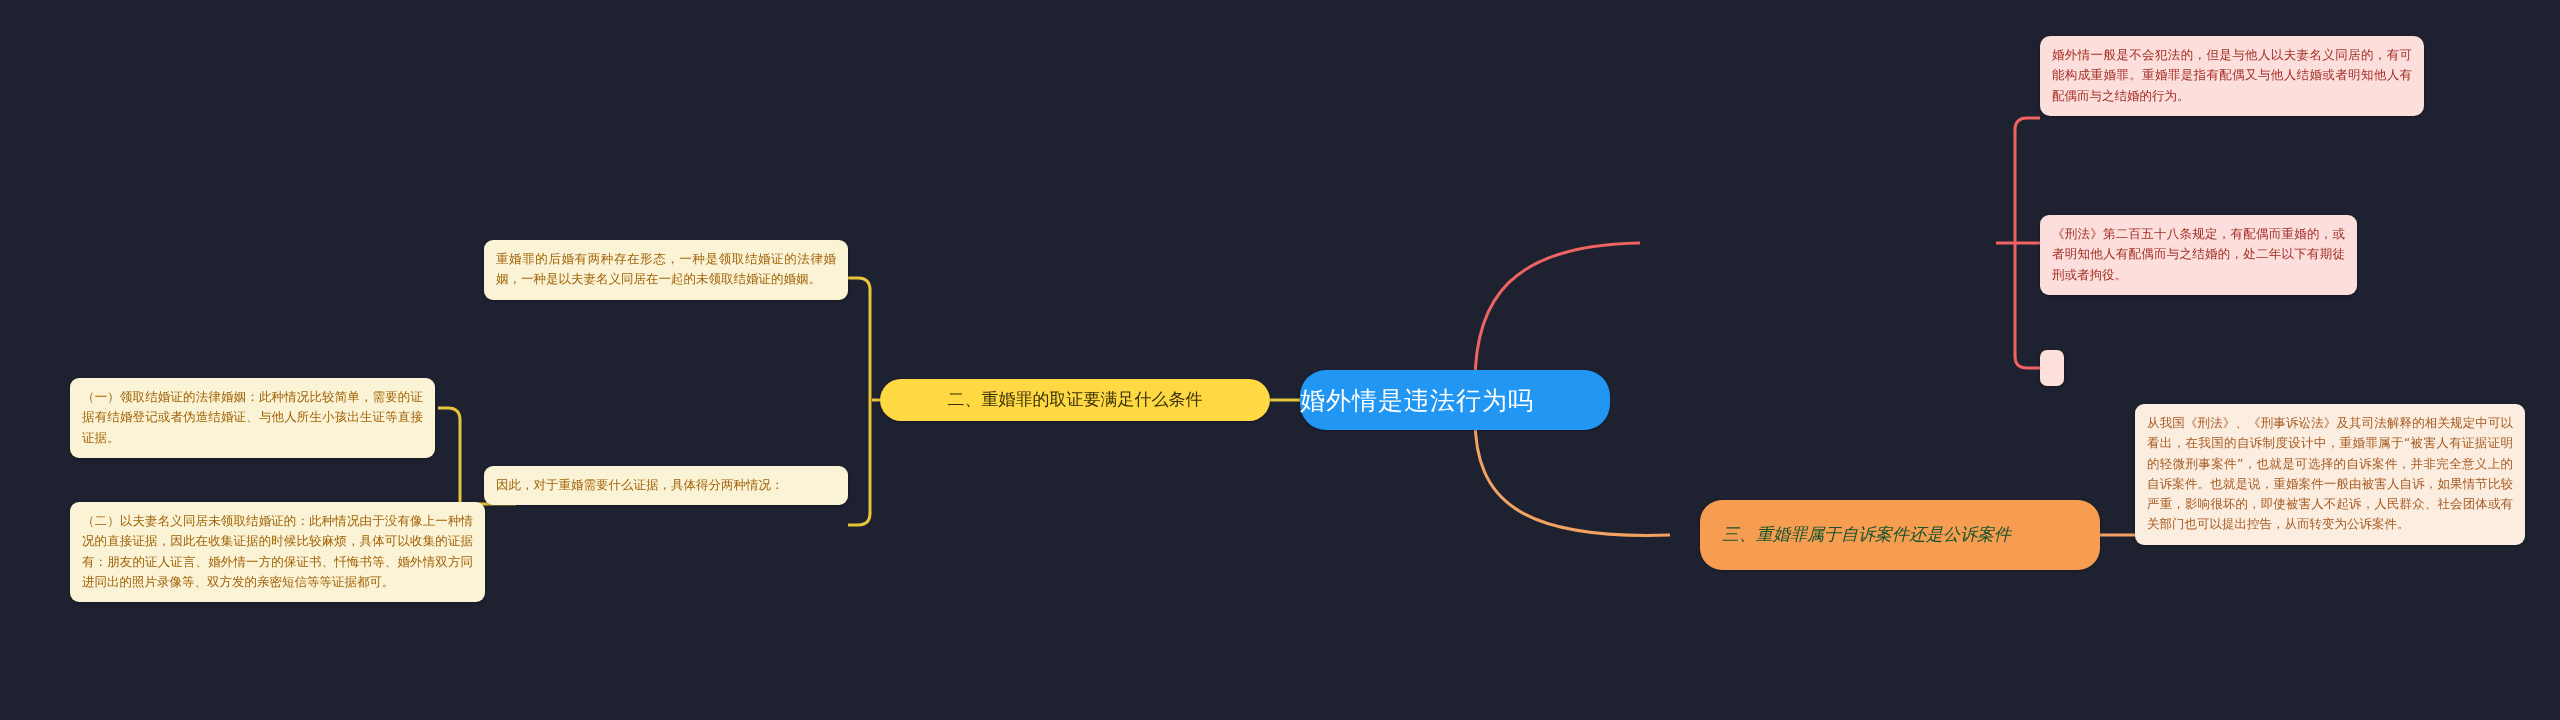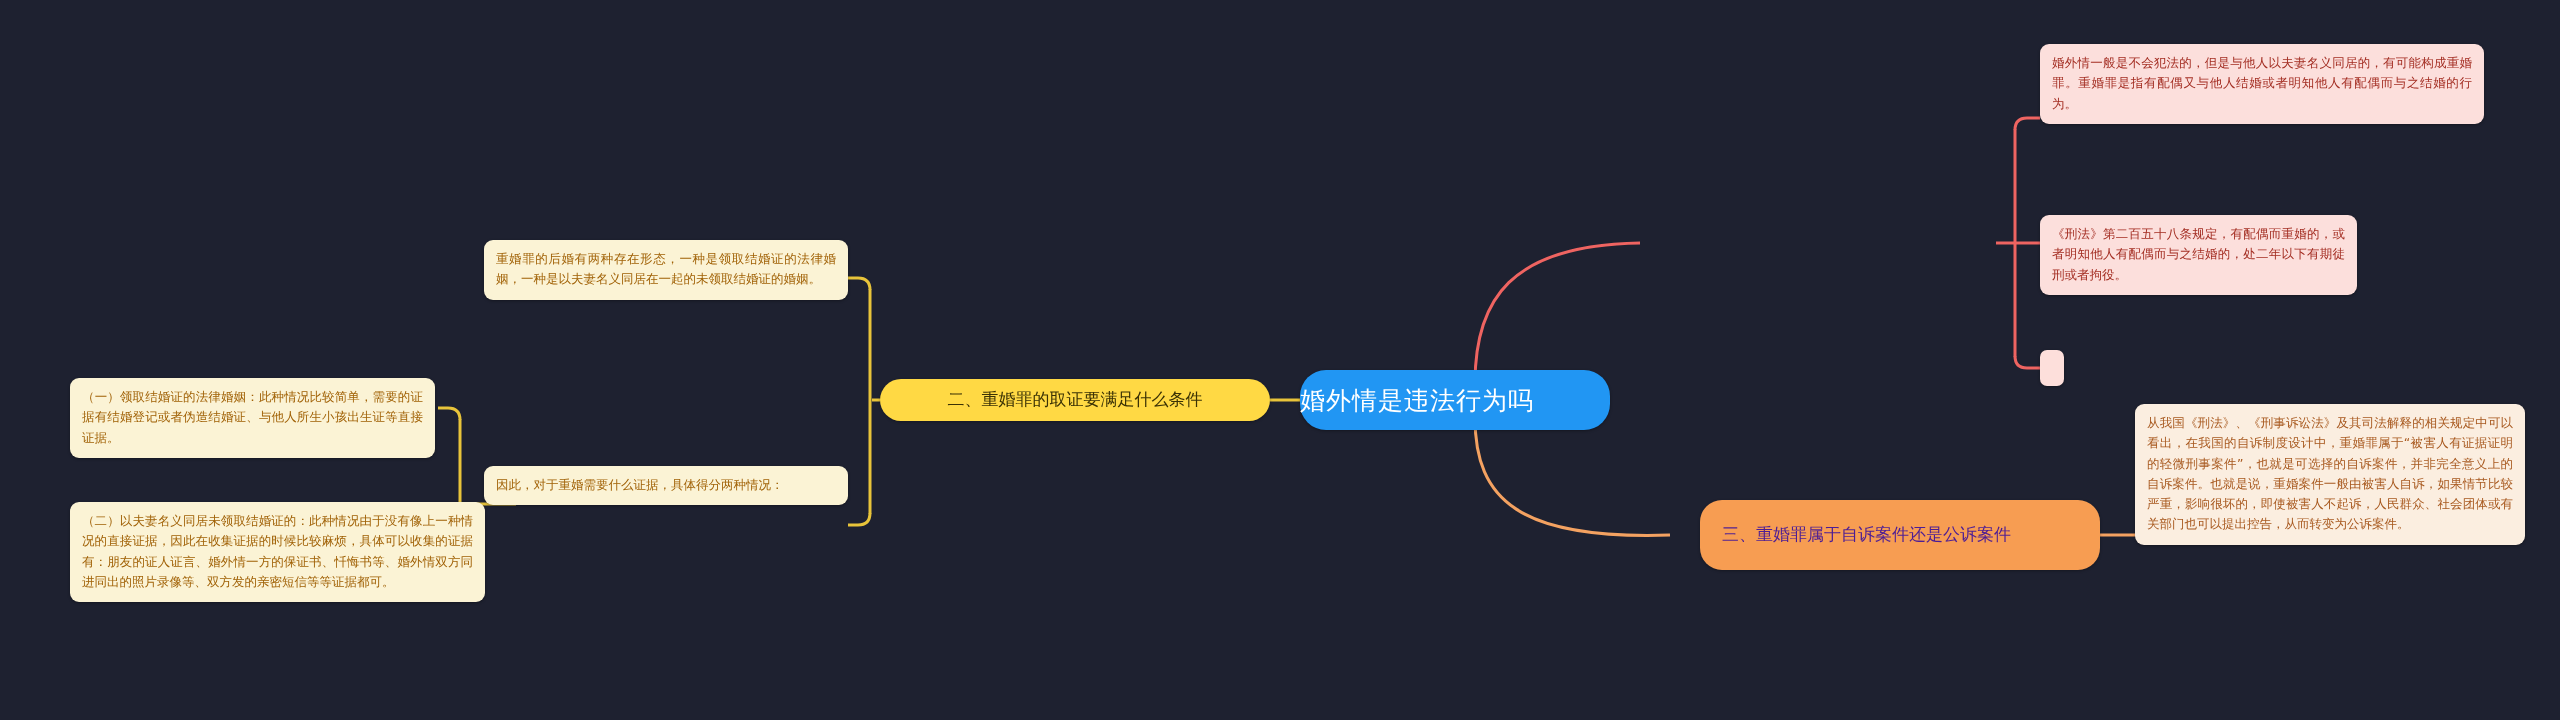--- a/index.html
+++ b/index.html
@@ -31,21 +31,21 @@
   .branch{
     border-radius:22px;
     display:flex;align-items:center;
     padding:8px 22px;
     font-size:17px;
     line-height:1.4;
     box-shadow:0 1px 3px rgba(0,0,0,.3);
   }
   .branch.red{background:#f4605e;color:#3a1210;}
   .branch.yellow{background:#ffd944;color:#3b3205;}
-  .branch.orange{background:#f79d52;color:#4c1d95;}
+  .branch.orange{background:#f79d52;color:#14532d;font-style:italic;}
 
   
   .leaf{
     border-radius:9px;
     padding:9px 12px 10px 12px;
     font-size:12.5px;
     line-height:1.62;
     box-shadow:0 1px 3px rgba(0,0,0,.35);
     text-align:justify;
   }
@@ -87,21 +87,21 @@
     <path d="M460,585 C460,593 456,597 448,597 L438,597" fill="none" stroke="#e8c43a" stroke-width="3"></path>
 
     <path d="M2100,535 L2135,535" fill="none" stroke="#f4a261" stroke-width="3"></path>
   </svg>
 
   <div class="node root" style="left:1300px;top:370px;width:310px;height:60px;">
     <span class="txt">婚外情是违法行为吗</span>
   </div>
 
 
-  <div class="node leaf pink" style="left:2040px;top:44px;width:444px;">
+  <div class="node leaf pink" style="left:2040px;top:36px;width:384px;border-radius:10px;">
     <span class="txt">婚外情一般是不会犯法的，但是与他人以夫妻名义同居的，有可能构成重婚罪。重婚罪是指有配偶又与他人结婚或者明知他人有配偶而与之结婚的行为。</span>
   </div>
 
   <div class="node leaf pink" style="left:2040px;top:215px;width:317px;">
     <span class="txt">《刑法》第二百五十八条规定，有配偶而重婚的，或者明知他人有配偶而与之结婚的，处二年以下有期徒刑或者拘役。</span>
   </div>
 
   <div class="node leaf empty" style="left:2040px;top:350px;width:22px;height:36px;">
     <span class="txt"></span>
   </div>

